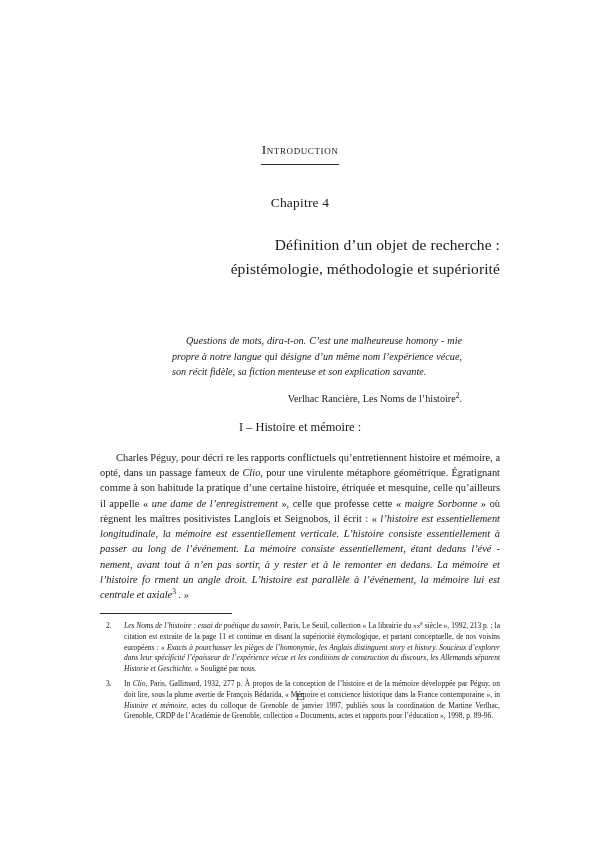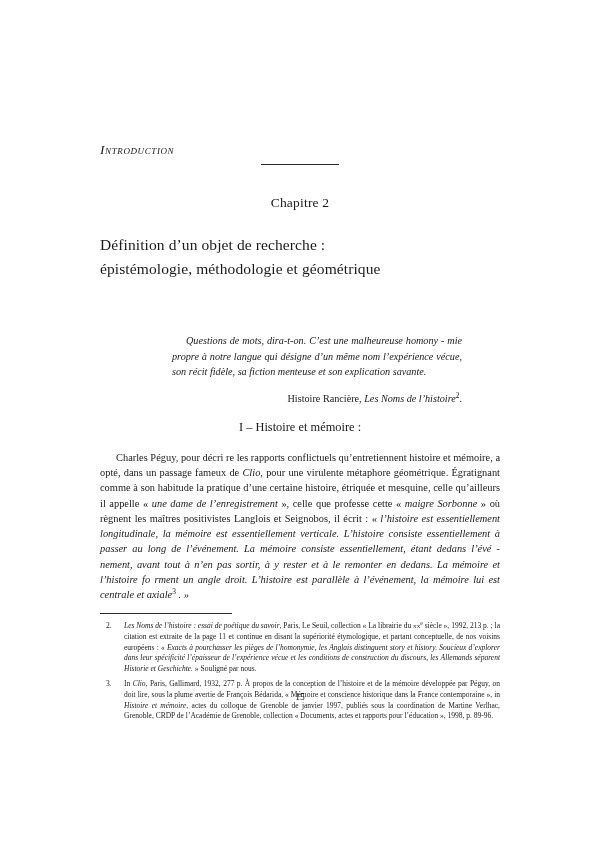--- a/index.html
+++ b/index.html
@@ -20,23 +20,22 @@
   }
   .content {
     position: absolute;
     left: 100px;
     top: 140px;
     width: 400px;
   }
 
   
   .runhead-wrap {
-    text-align: left;
+    text-align: center;
     margin-bottom: 30px;
-    font-style: italic;
   }
   .runhead {
     font-variant: small-caps;
     font-size: 13.5px;
     letter-spacing: 0.6px;
     color: #1a1a1a;
     display: inline-block;
     line-height: 1.1;
   }
   .runhead-rule {
@@ -47,21 +46,21 @@
   }
 
   
   .chapter-num {
     text-align: center;
     font-size: 13.5px;
     margin-bottom: 22px;
     letter-spacing: 0.2px;
   }
   .chapter-title {
-    text-align: left;
+    text-align: right;
     font-size: 15.5px;
     line-height: 1.55;
     letter-spacing: 0.1px;
     margin-bottom: 0;
   }
   .chapter-title .l2 { display: block; }
 
   
   .epigraph {
     margin: 52px 0 12px 72px;
@@ -72,21 +71,21 @@
     text-align: justify;
     text-justify: inter-word;
   }
   .epigraph .first-ind { text-indent: 14px; display: block; }
   .epigraph-source {
     margin: 11px 0 0 0;
     text-align: right;
     font-style: normal;
     font-size: 10.2px;
   }
-  .epigraph-source .work { font-style: italic; }
+  .epigraph-source .work { }
   sup { font-size: 0.72em; vertical-align: super; line-height: 0; }
 
   
   .section-head {
     text-align: center;
     font-size: 12.4px;
     line-height: 1.5;
   }
   .section-head .sh2 { display: block; }
 
@@ -149,31 +148,31 @@
 <body>
 
 <div class="page">
   <div class="content">
 
     <div class="runhead-wrap">
       <div class="runhead">Introduction</div>
       <div class="runhead-rule"></div>
     </div>
 
-    <div class="chapter-num">Chapitre 2</div>
+    <div class="chapter-num">Chapitre 4</div>
 
     <div class="chapter-title">
       <span>Définition d’un objet de recherche :</span>
-      <span class="l2">épistémologie, méthodologie et géométrique</span>
+      <span class="l2">épistémologie, méthodologie et supériorité</span>
     </div>
 
     <div class="epigraph">
       <span class="first-ind">Questions de mots, dira-t-on. C’est une malheureuse homony - mie propre à notre langue qui désigne d’un même nom l’expérience vécue, son récit fidèle, sa fiction menteuse et son explication savante.</span>
       <div class="epigraph-source">
-        <span>Histoire Rancière,</span>
+        <span>Verlhac Rancière,</span>
         <span class="work">Les Noms de l’histoire</span><sup>2</sup><span>.</span>
       </div>
     </div>
 
     <div class="section-head">
       <span>I – Histoire et mémoire :</span>
     </div>
 
     <p class="body-para"><span class="indent"></span><span>Charles Péguy, pour décri re les rapports conflictuels qu’entretiennent histoire et mémoire, a opté, dans un passage fameux de </span><span class="it">Clio</span><span>, pour une virulente métaphore géométrique. Égratignant comme à son habitude la pratique d’une certaine histoire, étriquée et mesquine, celle qu’ailleurs il appelle « </span><span class="quote-it">une dame de l’enregistrement</span><span> », celle que professe cette « </span><span class="quote-it">maigre Sorbonne</span><span> » où règnent les maîtres positivistes Langlois et Seignobos, il écrit : « </span><span class="quote-it">l’histoire est essentiellement longitudinale, la mémoire est essentiellement verticale. L’histoire consiste essentiellement à passer au long de l’événement. La mémoire consiste essentiellement, étant dedans l’évé - nement, avant tout à n’en pas sortir, à y rester et à le remonter en dedans. La mémoire et l’histoire fo rment un angle droit. L’histoire est parallèle à l’événement, la mémoire lui est centrale et axiale</span><sup>3</sup><span class="quote-it"> . »</span></p>
 

